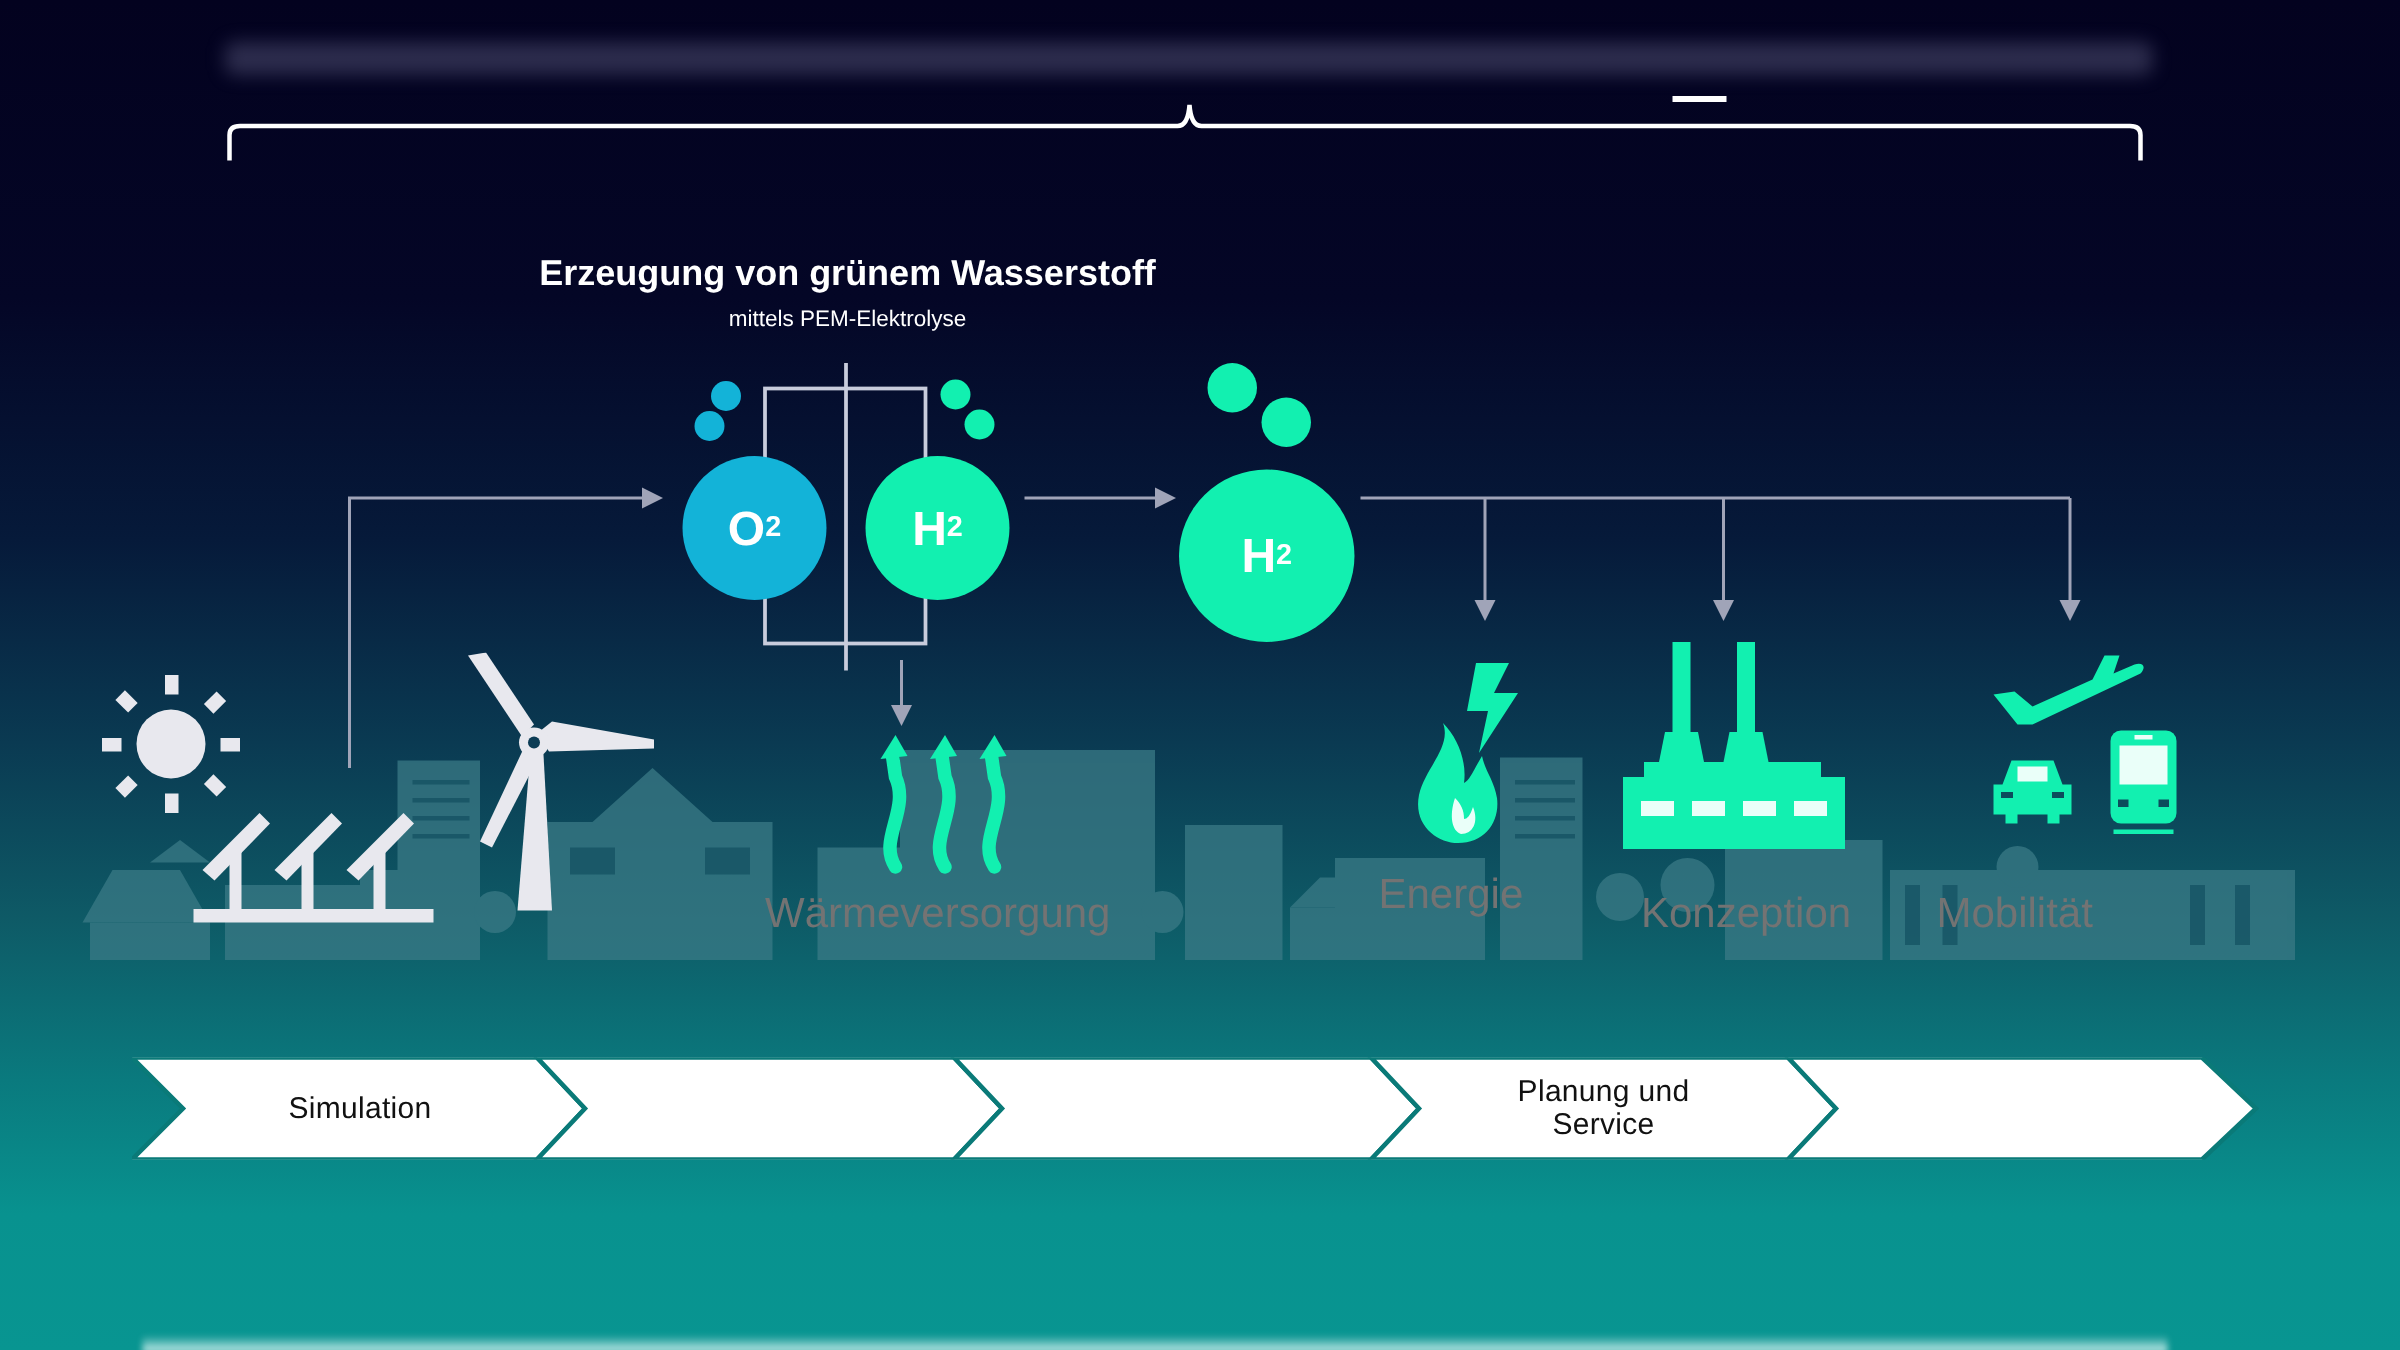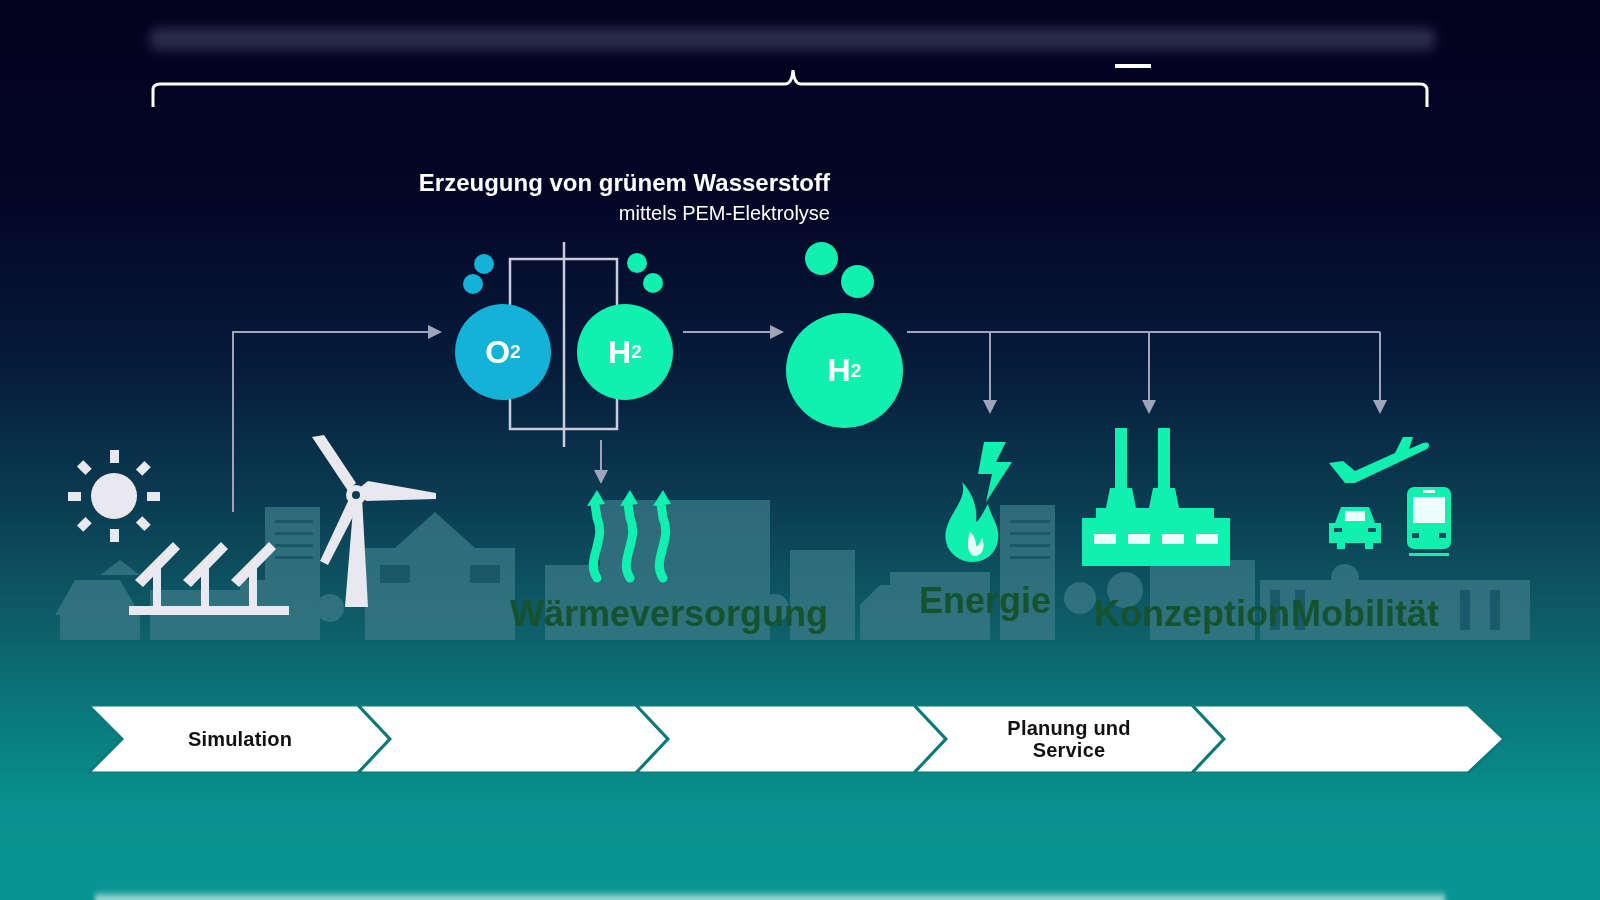--- a/index.html
+++ b/index.html
@@ -8,31 +8,31 @@
     font-family:"Liberation Sans", sans-serif;
     background: linear-gradient(to bottom,
       #03021f 0%, #040626 22%, #061a3a 40%, #0a3a52 55%,
       #0e5a66 68%, #0a7a7e 80%, #08928f 90%, #089591 100%);
   }
   .abs { position:absolute; }
   .blurbar {
     left:150px; top:28px; width:1285px; height:22px;
     background:rgba(120,120,160,0.35); filter:blur(6px); border-radius:6px;
   }
-  .title { left:300px; top:168px; width:530px; text-align:right; color:#fff; }
+  .title { left:300px; top:168px; width:530px; text-align:center; color:#fff; }
   .title .t1 { font-weight:bold; font-size:24px; line-height:30px; }
-  .title .t2 { font-size:20px; line-height:30px; }
+  .title .t2 { font-size:15px; line-height:30px; }
   .mol { border-radius:50%; display:flex; align-items:center; justify-content:center;
     color:#fff; font-weight:bold; }
   .mol sub { font-size:0.6em; vertical-align:-0.35em; }
-  .label-green { color:#14532d; font-weight:bold; font-size:36px; }
+  .label-green { color:#737373; font-weight:normal; font-size:28px; }
   .chev-row { left:88px; top:705px; width:1420px; height:68px; }
   .chev { position:absolute; top:0; height:68px; }
   .chev-text { position:absolute; top:0; height:68px; display:flex; align-items:center;
-    justify-content:center; text-align:center; color:#111; font-weight:bold;
+    justify-content:center; text-align:center; color:#111; font-weight:normal;
     font-size:20px; line-height:22px; letter-spacing:0.2px; }
   .bottom-strip { top:890px; height:12px; background:linear-gradient(to bottom, rgba(255,255,255,0), rgba(230,250,248,0.9)); filter:blur(2px); }
 </style>
 </head>
 <body>
 
 <div class="abs blurbar"></div>
 
 <svg class="abs" style="left:0;top:0" width="1600" height="120">
   <path d="M153 107 L153 90 Q153 84 160 84 L785 84 Q792 84 793 70 Q794 84 801 84 L1420 84 Q1427 84 1427 90 L1427 107" fill="none" stroke="#ffffff" stroke-width="3"></path>

